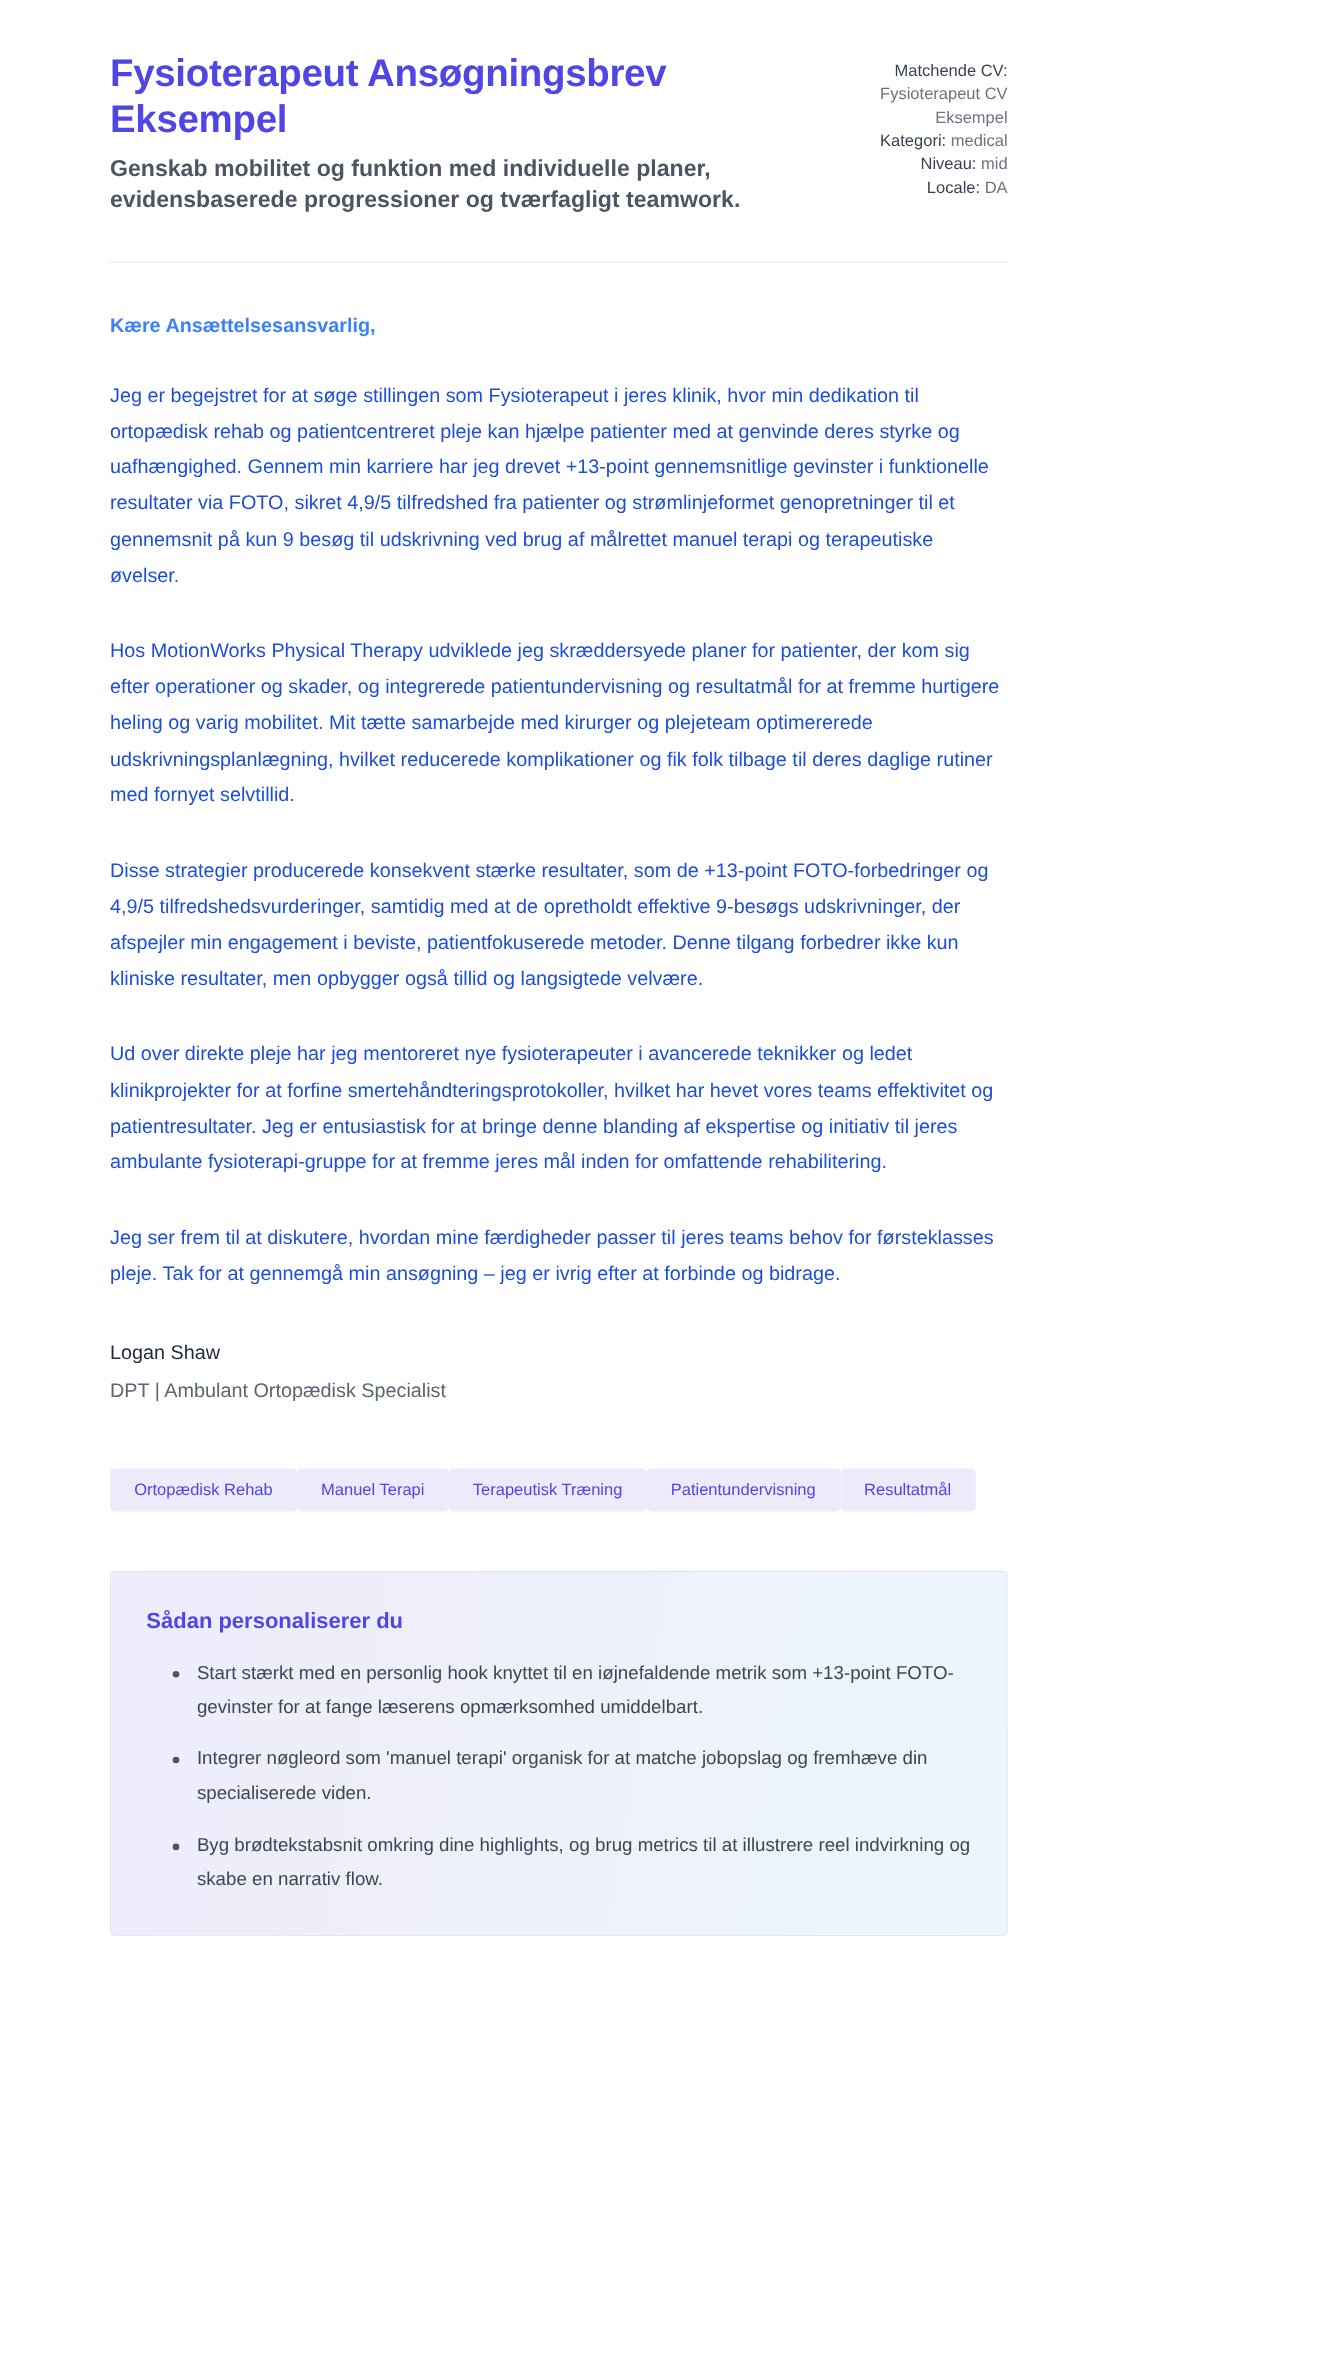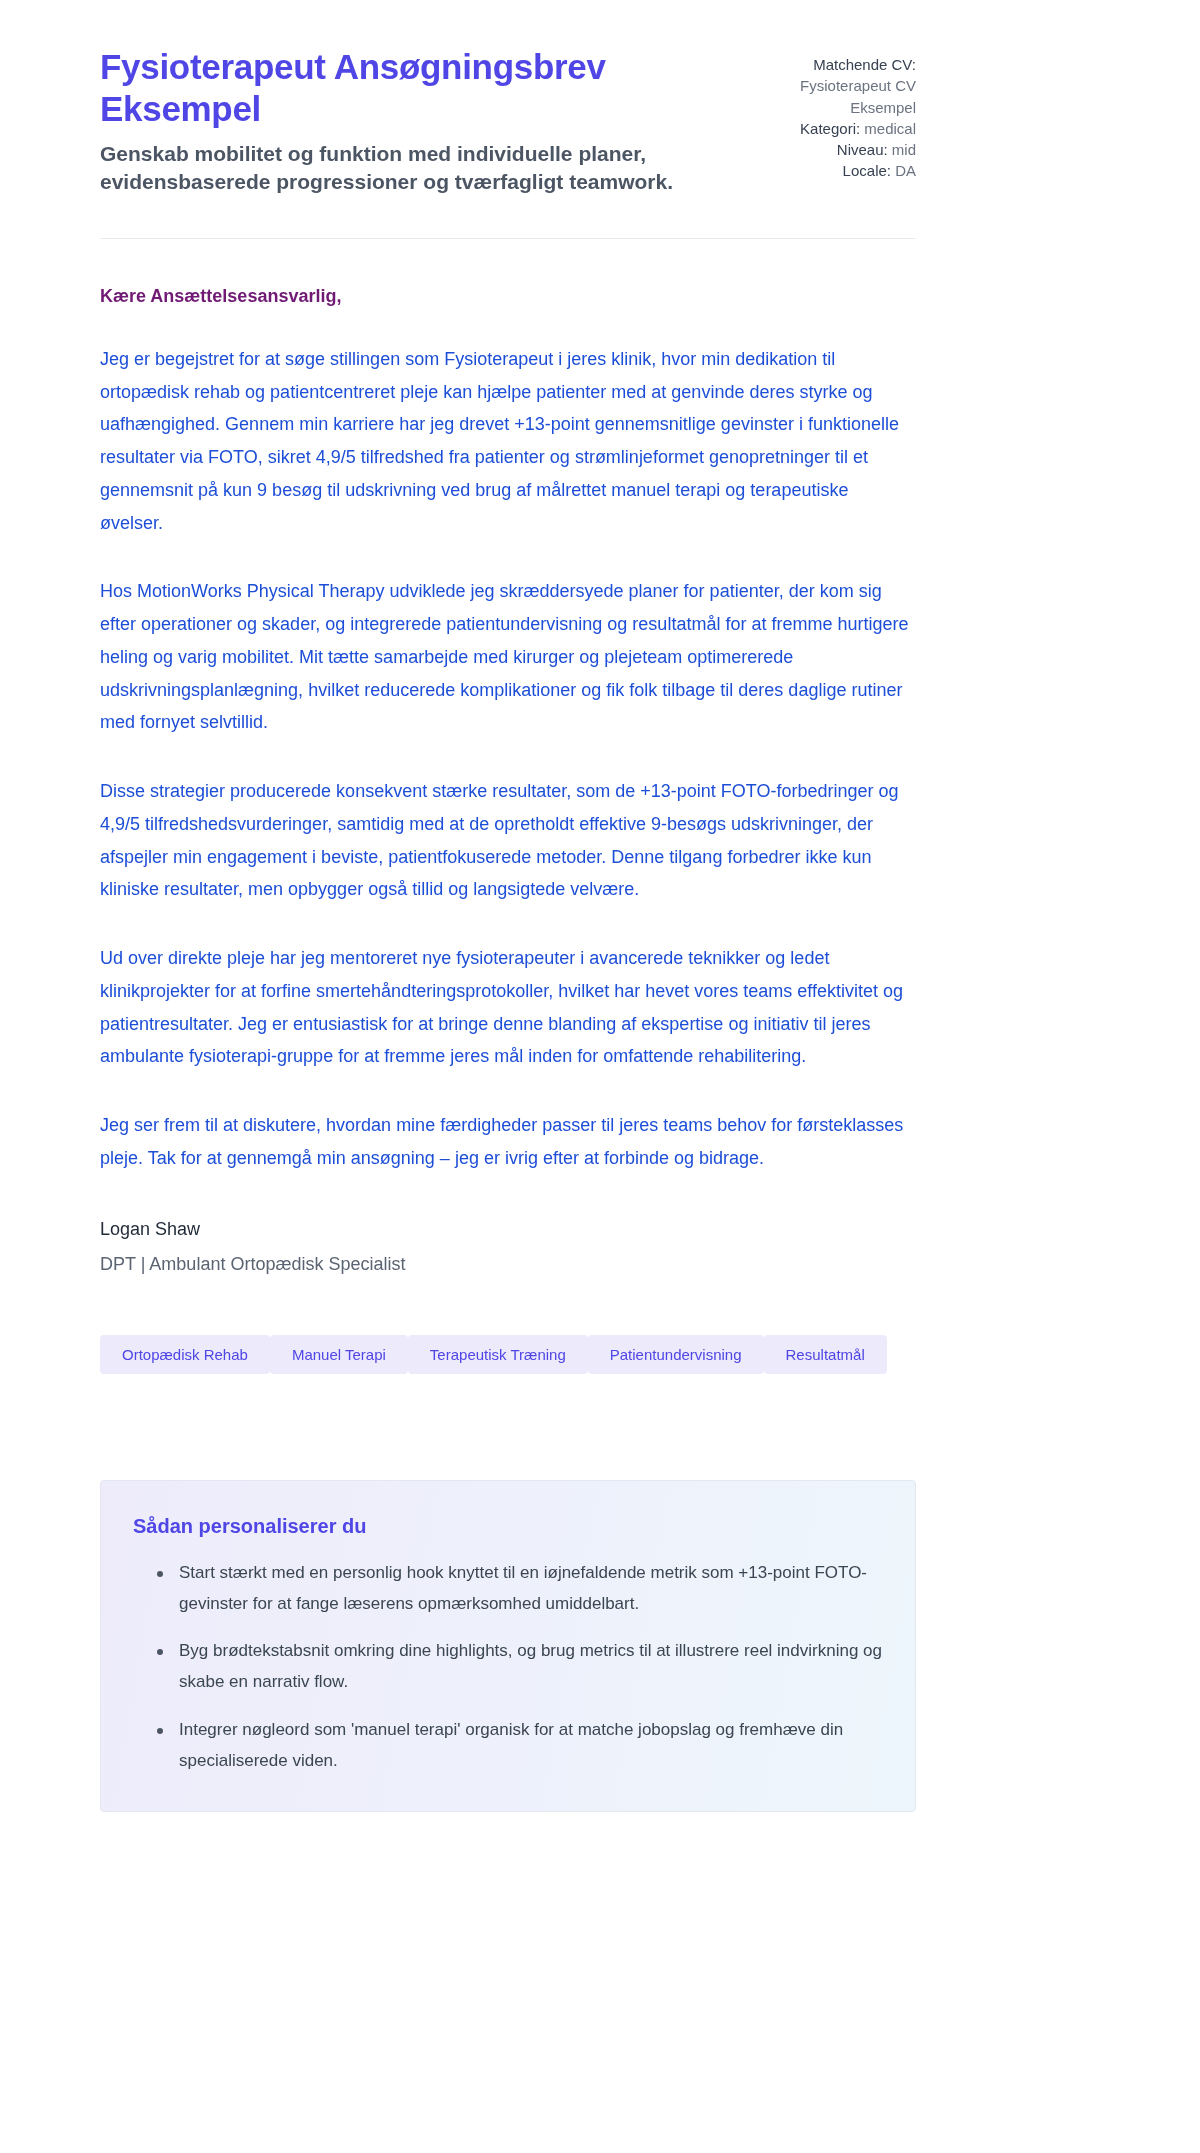--- a/index.html
+++ b/index.html
@@ -73,21 +73,21 @@
   }
 
   
   .letter {
     padding-top: 47px;
   }
   .salutation {
     margin: 0 0 36px 0;
     font-size: 18px;
     font-weight: 700;
-    color: #701a75;
+    color: #3b82f6;
   }
   .letter p.body-par {
     margin: 0 0 36px 0;
     font-size: 18px;
     line-height: 1.82;
     color: #1d4ed8;
     max-width: 1000px;
   }
 
   
@@ -116,21 +116,21 @@
     background: #eceafb;
     color: #4f46e5;
     font-size: 15px;
     padding: 11px 22px;
     border-radius: 4px;
     white-space: nowrap;
   }
 
   
   .tips {
-    margin-top: 106px;
+    margin-top: 54px;
     margin-bottom: 60px;
     background: linear-gradient(100deg, #eeecfb 0%, #eef0fb 45%, #edf6fc 100%);
     border: 1px solid #e3e6f3;
     border-radius: 4px;
     padding: 34px 32px 34px 32px;
   }
   .tips-title {
     margin: 0 0 20px 0;
     font-size: 20px;
     font-weight: 700;
@@ -221,18 +221,18 @@
     <span class="tag">Manuel Terapi</span>
     <span class="tag">Terapeutisk Træning</span>
     <span class="tag">Patientundervisning</span>
     <span class="tag">Resultatmål</span>
   </div>
 
   <div class="tips">
     <h2 class="tips-title">Sådan personaliserer du</h2>
     <ul class="tips-list">
       <li>Start stærkt med en personlig hook knyttet til en iøjnefaldende metrik som +13-point FOTO-gevinster for at fange læserens opmærksomhed umiddelbart.</li>
+      <li>Integrer nøgleord som 'manuel terapi' organisk for at matche jobopslag og fremhæve din specialiserede viden.</li>
       <li>Byg brødtekstabsnit omkring dine highlights, og brug metrics til at illustrere reel indvirkning og skabe en narrativ flow.</li>
-      <li>Integrer nøgleord som 'manuel terapi' organisk for at matche jobopslag og fremhæve din specialiserede viden.</li>
     </ul>
   </div>
 
 </div>
 
 </body></html>

